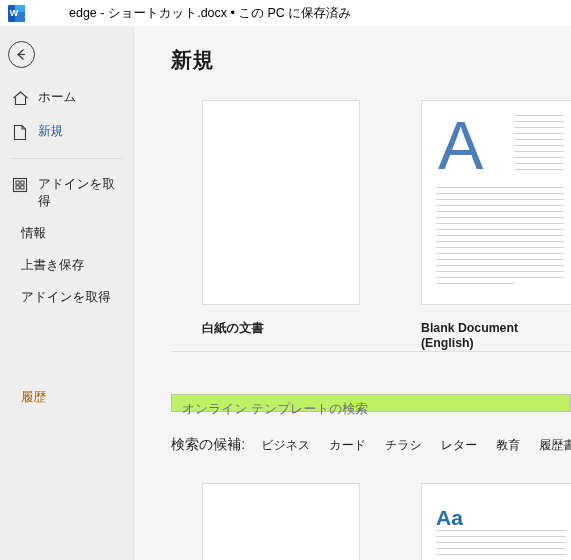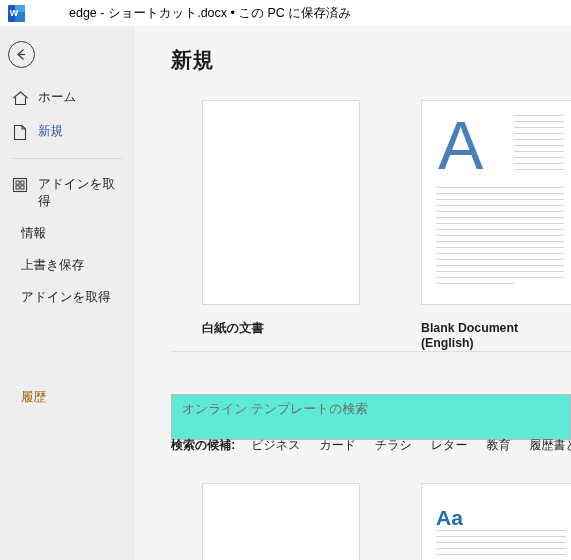--- a/index.html
+++ b/index.html
@@ -105,31 +105,31 @@
     position:absolute;left:14px;top:22px;
     font-size:21px;color:#1f6eb0;font-weight:bold;
   }
   .art-aa .lines-b2{position:absolute;left:14px;top:46px;right:12px;}
 
   .divider{
     position:absolute;left:37px;top:325px;width:400px;height:1px;background:#dedede;
   }
 
   .searchbox{
-    position:absolute;left:37px;top:368px;width:400px;height:46px;
-    background:#5eead4;border:1px solid #bcbcbc;box-sizing:border-box;
+    position:absolute;left:37px;top:368px;width:400px;height:18px;
+    background:#bef264;border:1px solid #bcbcbc;box-sizing:border-box;
   }
   .searchbox .ph{
     position:absolute;left:10px;top:6px;font-size:12.8px;color:#6d6d6d;
   }
   .suggest{
     position:absolute;left:37px;top:409px;width:410px;height:20px;
     display:flex;align-items:center;white-space:nowrap;overflow:hidden;
   }
-  .suggest .sg-label{font-size:12px;font-weight:bold;color:#1c1c1c;margin-right:16px;}
+  .suggest .sg-label{font-size:14px;font-weight:normal;color:#1c1c1c;margin-right:16px;}
   .suggest .sg{font-size:12px;color:#1c1c1c;margin-right:19px;}
 
   .row2{position:absolute;left:0;top:457px;width:437px;}
 </style>
 </head>
 <body>
 
 <div class="app">
 
   <div class="titlebar">

